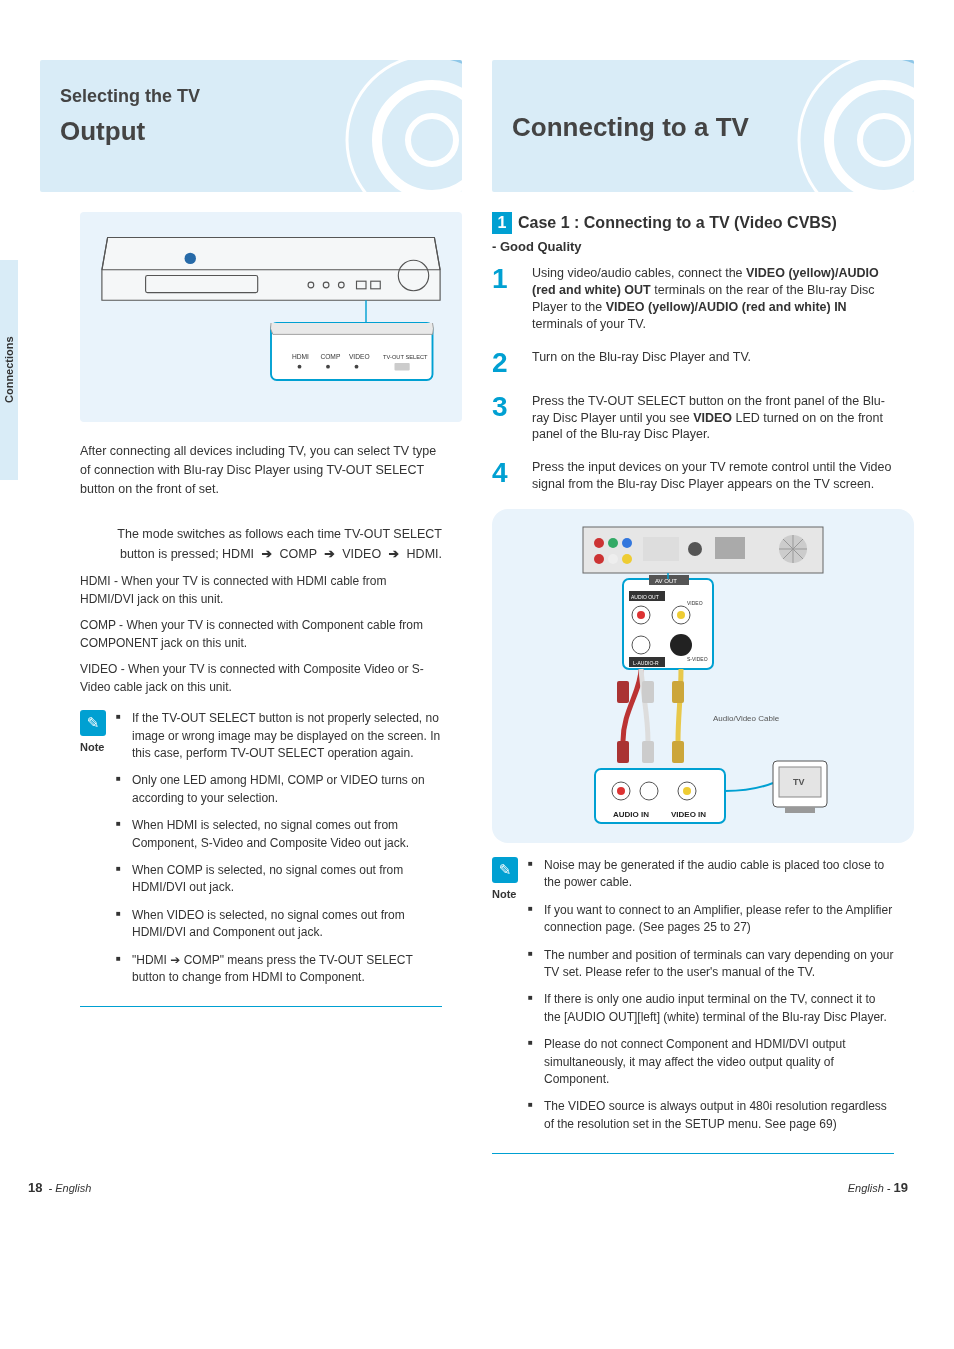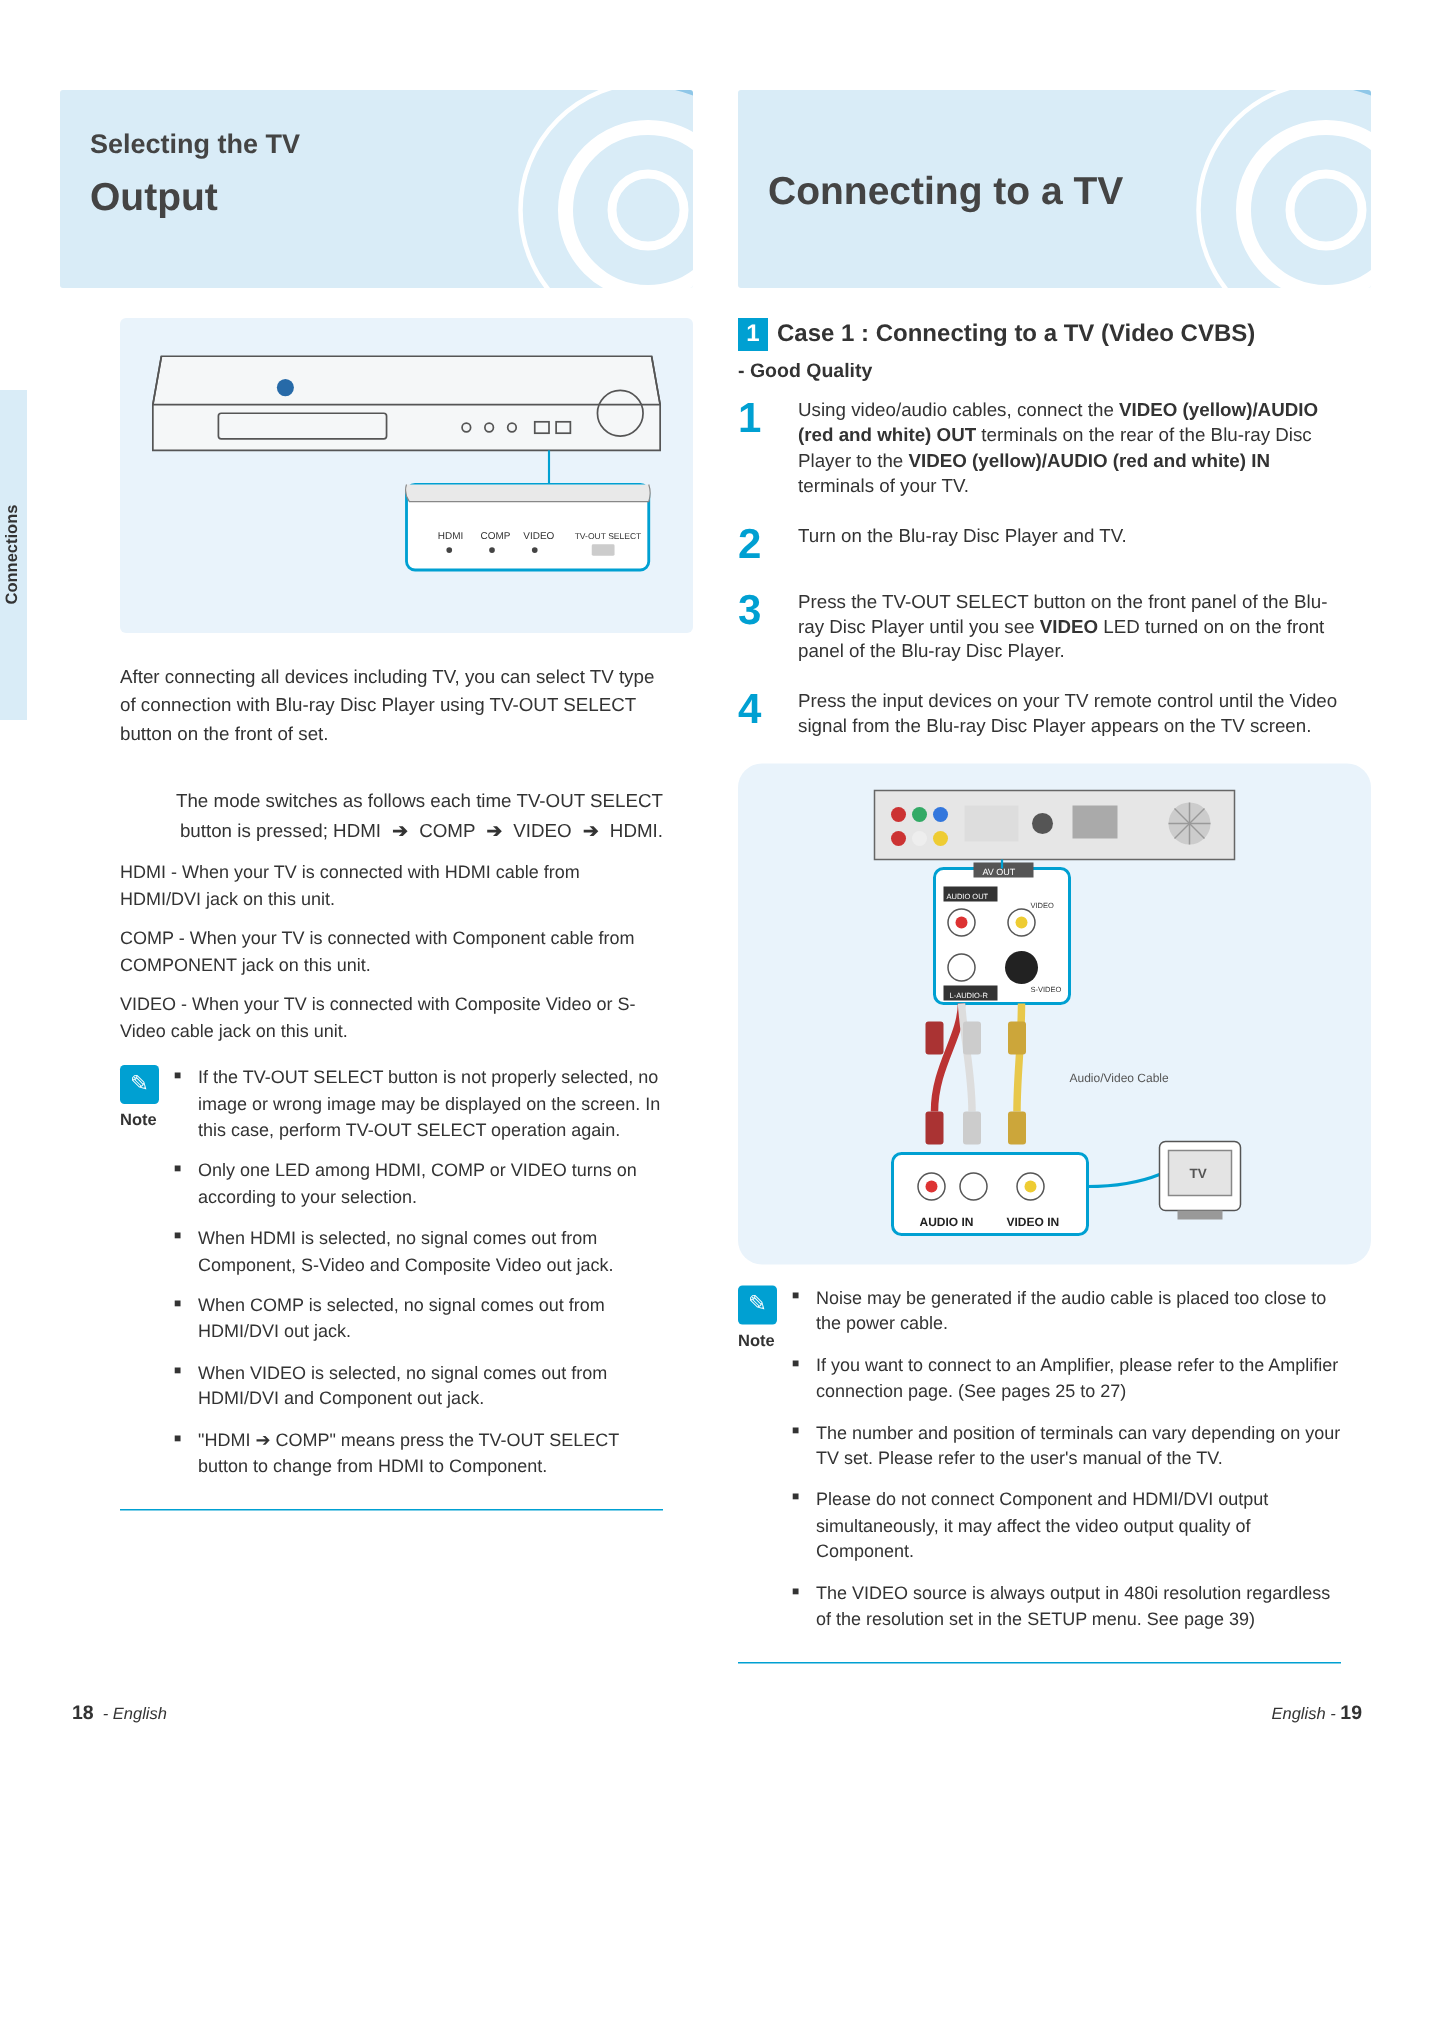--- a/index.html
+++ b/index.html
@@ -40,21 +40,21 @@
   .note-icon { width:26px; height:26px; background:#00a0d2; color:#fff; border-radius:3px; display:flex; align-items:center; justify-content:center; font-size:15px; flex-shrink:0; }
   .note-icon::before { content:"✎"; }
   .note-label { font-size:11px; font-weight:bold; margin-top:4px; }
   .note-list { list-style:none; flex:1; }
   .note-list li { position:relative; padding-left:16px; margin-bottom:10px; font-size:12px; line-height:1.45; }
   .note-list li::before { content:"■"; position:absolute; left:0; top:1px; font-size:8px; }
   .note-rule { border:none; border-top:1px solid #00a0d2; margin:6px 20px 20px 40px; }
   .note-rule.right { margin:6px 20px 20px 0; }
 
   .page-num { position:absolute; bottom:18px; font-size:13px; }
-  .page-num.left { left:48px; }
+  .page-num.left { left:28px; }
   .page-num.right { right:40px; }
   .page-num .n { font-weight:bold; margin-right:6px; }
   .page-num .t { font-style:italic; font-size:11px; }
 </style>
 </head>
 <body>
 
 <div class="page">
 
   <div class="sidebar-tab">
@@ -268,22 +268,23 @@
 
     <div class="notebox right">
       <div>
         <div class="note-icon"></div>
         <div class="note-label">Note</div>
       </div>
       <ul class="note-list">
         <li>Noise may be generated if the audio cable is placed too close to the power cable.</li>
         <li>If you want to connect to an Amplifier, please refer to the Amplifier connection page. (See pages 25 to 27)</li>
         <li>The number and position of terminals can vary depending on your TV set. Please refer to the user's manual of the TV.</li>
+        <li>If there is only one audio input terminal on the TV, connect it to the [AUDIO OUT][left] (white) terminal of the Blu-ray Disc Player.</li>
         <li>Please do not connect Component and HDMI/DVI output simultaneously, it may affect the video output quality of Component.</li>
-        <li>The VIDEO source is always output in 480i resolution regardless of the resolution set in the SETUP menu. See page 39)</li>
+        <li>The VIDEO source is always output in 480i resolution regardless of the resolution set in the SETUP menu. See page 69)</li>
       </ul>
     </div>
     <hr class="note-rule right">
 
   </div>
 
   <div class="page-num left">
     <span class="n">18</span><span class="t">- English</span>
   </div>
   <div class="page-num right">

